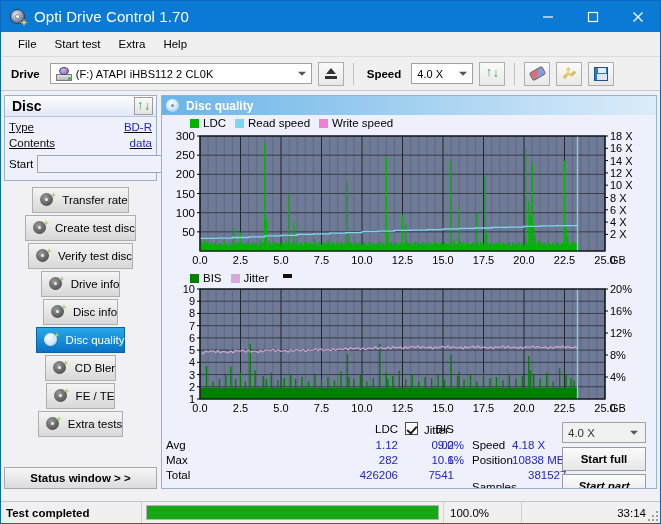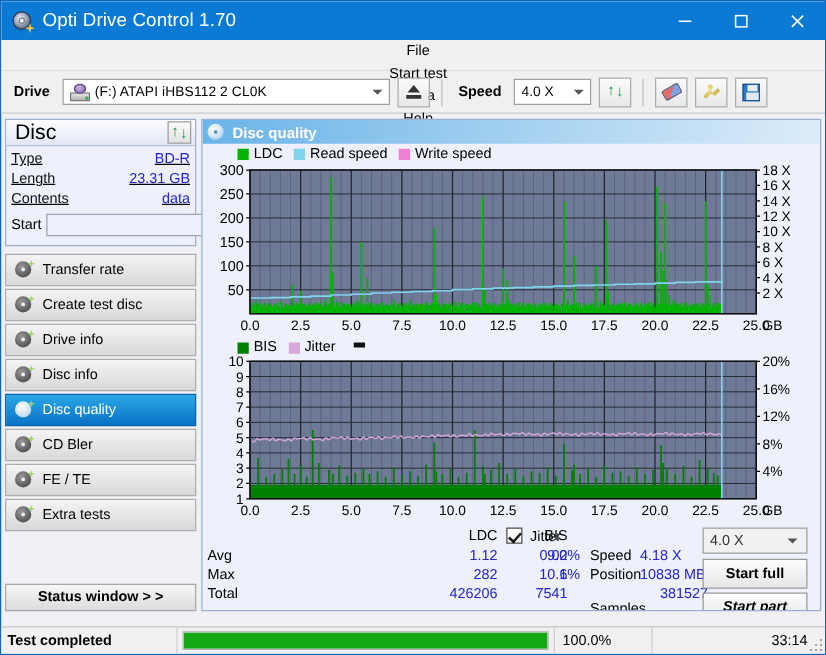--- a/index.html
+++ b/index.html
@@ -70,21 +70,20 @@
   .win-btn svg { display: block; }
 
   
   .menubar {
     height: 25px;
     background: #f0f0f0;
     display: flex;
     align-items: center;
     padding-left: 8px;
     border-bottom: 1px solid #ddd;
-    flex-direction: column;
   }
   .menu-item {
     padding: 3px 9px;
     font-size: 11.5px;
     color: #000;
     white-space: nowrap;
   }
 
   
   .toolbar {
@@ -191,21 +190,21 @@
     background: #eef0fb;
   }
   .disc-head {
     height: 21px;
     background: linear-gradient(#fdfdff,#e2e7f7);
     border-bottom: 1px solid #b9c4dd;
     display: flex; align-items: center;
     padding: 0 3px;
     position: relative;
   }
-  .disc-head .t { font-weight: normal; font-size: 17px; margin-left: 4px; }
+  .disc-head .t { font-weight: bold; font-size: 14px; margin-left: 4px; }
   .disc-head .btn {
     position: absolute; right: 3px; top: 1px;
     width: 19px; height: 18px;
     background: linear-gradient(#fafafa,#e2e2e2);
     border: 1px solid #9d9d9d;
     display: flex; align-items: center; justify-content: center;
   }
   .arrows {
     position: relative; width: 13px; height: 13px;
   }
@@ -239,21 +238,21 @@
     width: 14px; height: 14px; border-radius: 50%;
     background: radial-gradient(circle at 42% 35%, #fdf6c0 0%, #e8d75a 45%, #b8a52c 80%);
     border: 1px solid #8e7f20;
     position: relative;
   }
   .cd-ic:after {
     content:""; position:absolute; left:5px; top:5px; width:4px;height:4px;
     border-radius:50%; background:#fff; border:1px solid #a79a4a;
   }
 
-  .navlist { margin-top: 6px; display: flex; flex-direction: column; gap: 2px; }
+  .navlist { margin-top: 6px; display: flex; flex-direction: column; gap: 2px; align-items: center; }
   .navitem {
     height: 26px;
     background: linear-gradient(#f4f4f4,#d8d8d8);
     border: 1px solid #aeaeae;
     display: flex; align-items: center;
     padding-left: 6px;
     font-size: 11.5px;
     color: #000;
   }
   .navitem.active {
@@ -497,24 +496,20 @@
                 <span class="dn">↓</span>
             </span>
           </span>
         </div>
         <div class="disc-rows">
           <div class="drow">
             <span class="k">Type</span>
             <span class="v">BD-R</span>
           </div>
           <div class="drow">
-            <span class="k">Length</span>
-            <span class="v">23.31 GB</span>
-          </div>
-          <div class="drow">
             <span class="k">Contents</span>
             <span class="v">data</span>
           </div>
           <div class="label-row">
             <span class="k">Start</span>
             <input class="label-input" type="text" value="" style="">
             <span class="label-btn">
               <span class="cd-ic"></span>
             </span>
           </div>
@@ -530,20 +525,28 @@
             </span>
           <span>Transfer rate</span>
         </div>
         <div class="navitem">
           <span class="ic">
               <span class="d"></span>
               <span class="h"></span>
               <span class="sp"></span>
             </span>
           <span>Create test disc</span>
+        </div>
+        <div class="navitem">
+          <span class="ic">
+              <span class="d"></span>
+              <span class="h"></span>
+              <span class="sp"></span>
+            </span>
+          <span>Verify test disc</span>
         </div>
         <div class="navitem">
           <span class="ic">
               <span class="d"></span>
               <span class="h"></span>
               <span class="sp"></span>
             </span>
           <span>Drive info</span>
         </div>
         <div class="navitem">

